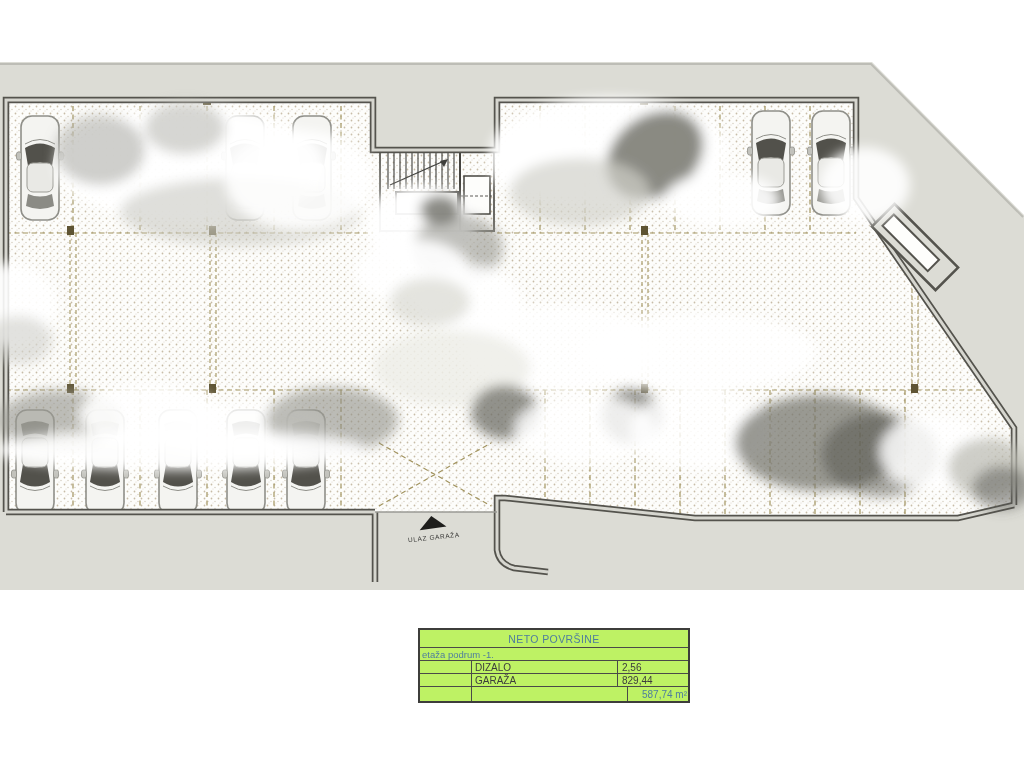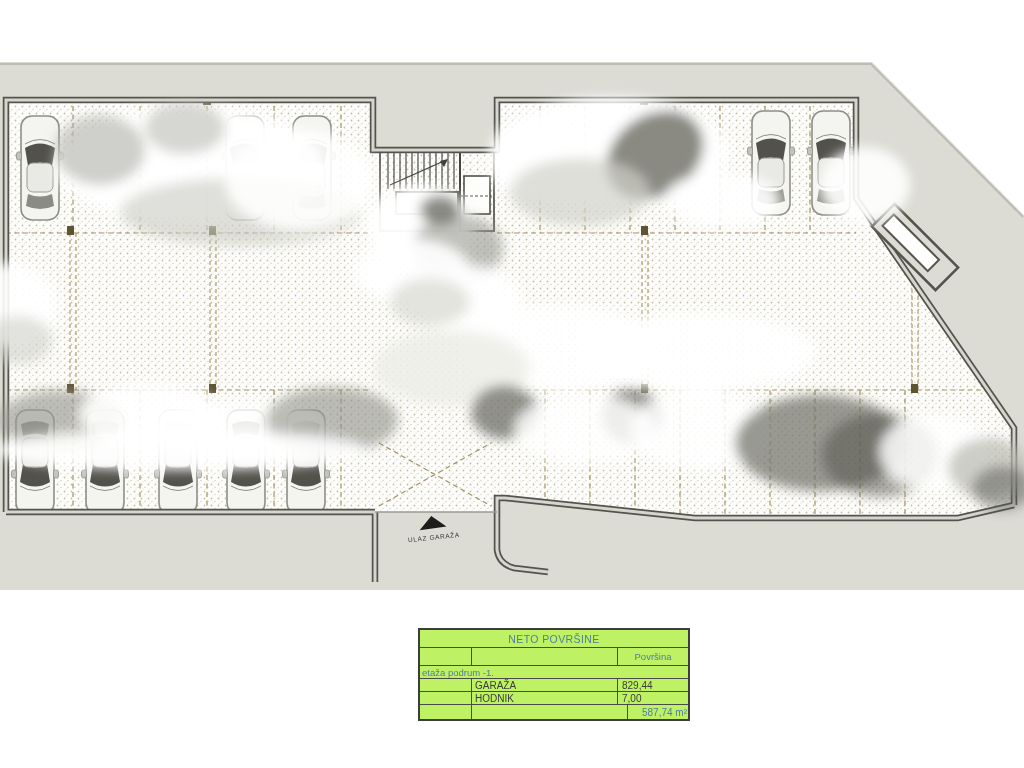--- a/index.html
+++ b/index.html
@@ -177,38 +177,33 @@
   <g>
     <polygon points="432,516 446,528 419,529" fill="#1d1d1b" transform="rotate(-6 432 523)"></polygon>
     <text x="408" y="540" font-size="6.5" fill="#3a3a38" letter-spacing="0.6" transform="rotate(-6 430 538)" font-family="Liberation Sans, sans-serif">ULAZ GARAŽA</text>
   </g>
 </svg>
 
 <div class="area-table">
   <div class="tr r-title">
     <span class="blue">NETO POVRŠINE</span>
   </div>
-  <div class="tr r-head">
-    <div class="td c1"></div>
-    <div class="td c2"></div>
-    <div class="td c3 blue">Površina</div>
-  </div>
   <div class="tr r-floor">
     <span class="blue">etaža  podrum -1.</span>
+  </div>
+  <div class="tr r-data">
+    <div class="td c1"></div>
+    <div class="td c2">DIZALO</div>
+    <div class="td c3">2,56</div>
   </div>
   <div class="tr r-data">
     <div class="td c1"></div>
     <div class="td c2">GARAŽA</div>
     <div class="td c3">829,44</div>
   </div>
-  <div class="tr r-data">
-    <div class="td c1"></div>
-    <div class="td c2">HODNIK</div>
-    <div class="td c3">7,00</div>
-  </div>
   <div class="tr r-total">
     <div class="td c1"></div>
     <div class="td c2"></div>
     <div class="td c3 blue">587,74 m²</div>
   </div>
 </div>
 
 </div>
 
 </body></html>

